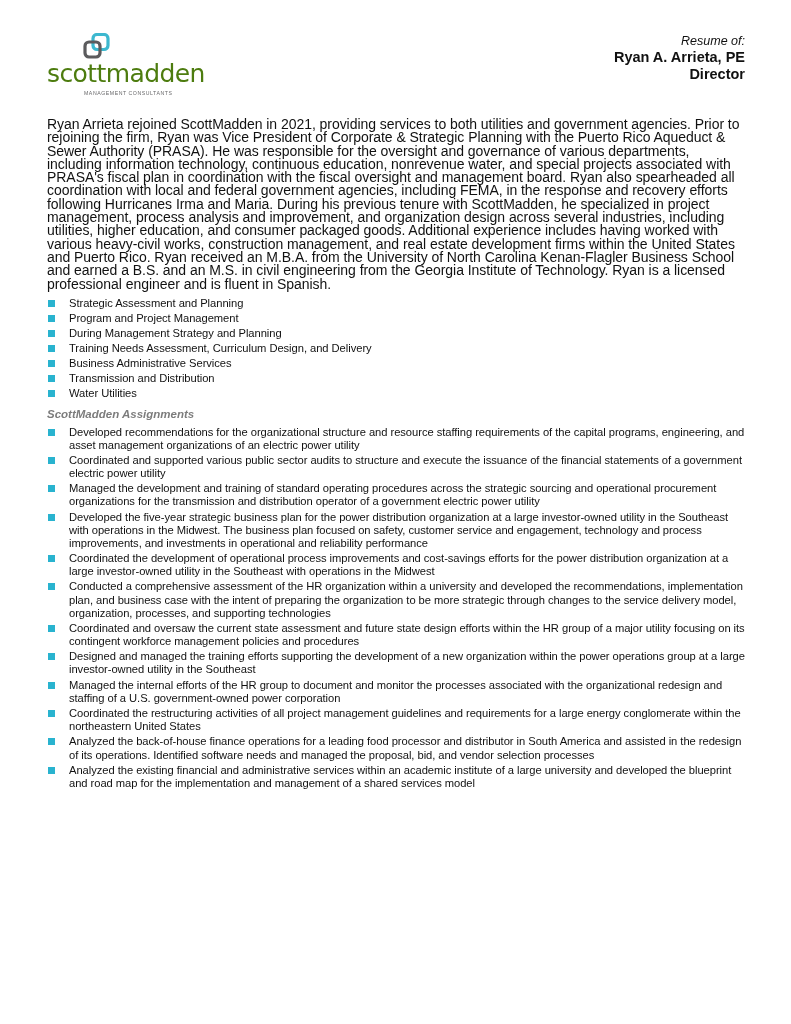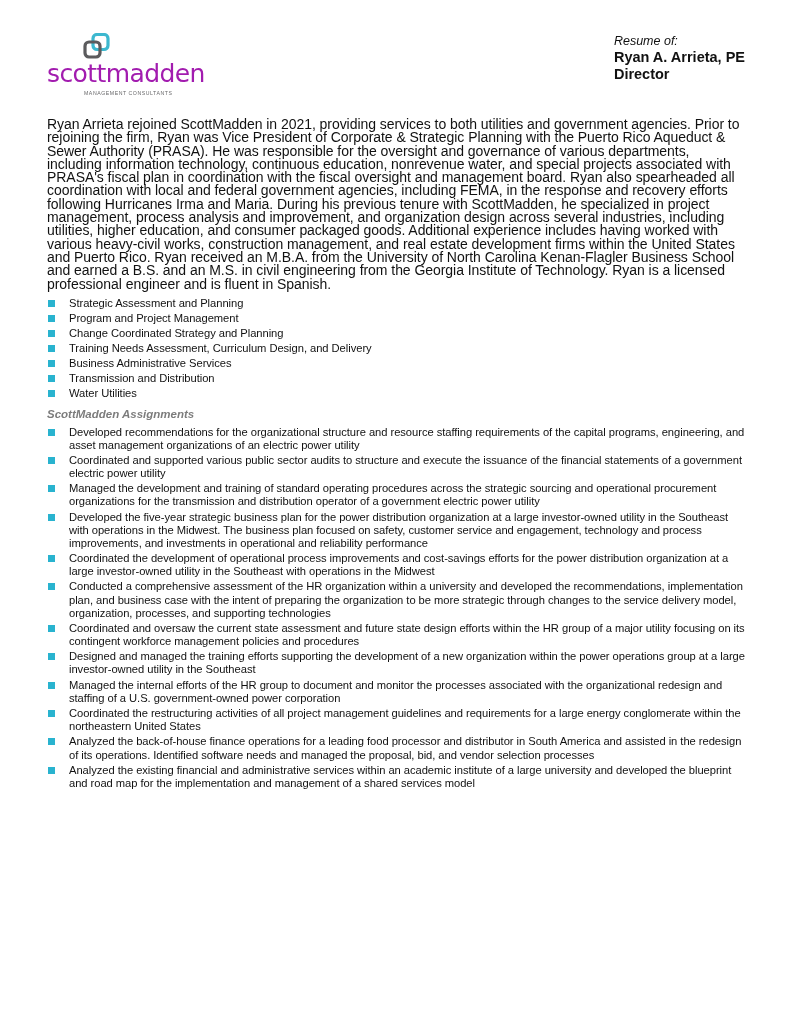--- a/index.html
+++ b/index.html
@@ -1,24 +1,24 @@
 <!DOCTYPE html>
 <html><head>
 <meta charset="utf-8">
 <style>
   html, body { margin: 0; padding: 0; background: #ffffff; }
   body { width: 791px; height: 1024px; position: relative; overflow: hidden;
          font-family: "Liberation Sans", sans-serif; color: #111111; }
   .logo { position: absolute; left: 47px; top: 33px; width: 150px; height: 64px; }
   .logo-mark { position: absolute; left: 36px; top: 0; width: 30px; height: 28px; }
   .logo-word { position: absolute; left: 0; top: 27px; font-family: "DejaVu Sans", sans-serif;
-               font-size: 25px; color: #a21caf; letter-spacing: -0.6px; line-height: 28px; }
+               font-size: 25px; color: #4d7c0f; letter-spacing: -0.6px; line-height: 28px; }
   .logo-sub { position: absolute; left: 37px; top: 57px; font-size: 5.2px; color: #6a6a6c;
               letter-spacing: 0.55px; text-transform: uppercase; white-space: nowrap; }
-  .header-right { position: absolute; right: 46px; top: 34px; }
+  .header-right { position: absolute; right: 46px; top: 34px; text-align: right; }
   .resume-of { font-style: italic; font-size: 12.5px; line-height: 15px; }
   .name { font-weight: bold; font-size: 14.5px; line-height: 17px; }
   .title { font-weight: bold; font-size: 14.5px; line-height: 17px; }
   .content { position: absolute; left: 47px; top: 118px; width: 700px; }
   .section-heading { font-style: italic; font-weight: bold; font-size: 11.5px; color: #7c7c7c;
                      margin: 0 0 5px 0; line-height: 14px; }
   .summary { font-size: 14px; line-height: 13.3px; margin: 0 0 6px 0; letter-spacing: -0.05px; }
   ul.bullets { list-style: none; margin: 0 0 6px 0; padding: 0; }
   ul.bullets li { position: relative; padding-left: 22px; font-size: 11.2px; line-height: 13.1px;
                   margin: 0 0 2.2px 0; letter-spacing: -0.05px; }
@@ -42,21 +42,21 @@
   <div class="name">Ryan A. Arrieta, PE</div>
   <div class="title">Director</div>
 </div>
 
 <div class="content">
   <p class="summary">Ryan Arrieta rejoined ScottMadden in 2021, providing services to both utilities and government agencies. Prior to rejoining the firm, Ryan was Vice President of Corporate &amp; Strategic Planning with the Puerto Rico Aqueduct &amp; Sewer Authority (PRASA). He was responsible for the oversight and governance of various departments, including information technology, continuous education, nonrevenue water, and special projects associated with PRASA's fiscal plan in coordination with the fiscal oversight and management board. Ryan also spearheaded all coordination with local and federal government agencies, including FEMA, in the response and recovery efforts following Hurricanes Irma and Maria. During his previous tenure with ScottMadden, he specialized in project management, process analysis and improvement, and organization design across several industries, including utilities, higher education, and consumer packaged goods. Additional experience includes having worked with various heavy-civil works, construction management, and real estate development firms within the United States and Puerto Rico. Ryan received an M.B.A. from the University of North Carolina Kenan-Flagler Business School and earned a B.S. and an M.S. in civil engineering from the Georgia Institute of Technology. Ryan is a licensed professional engineer and is fluent in Spanish.</p>
 
   <ul class="bullets spec">
     <li><span class="bullet-sq"></span><span>Strategic Assessment and Planning</span></li>
     <li><span class="bullet-sq"></span><span>Program and Project Management</span></li>
-    <li><span class="bullet-sq"></span><span>Change Coordinated Strategy and Planning</span></li>
+    <li><span class="bullet-sq"></span><span>During Management Strategy and Planning</span></li>
     <li><span class="bullet-sq"></span><span>Training Needs Assessment, Curriculum Design, and Delivery</span></li>
     <li><span class="bullet-sq"></span><span>Business Administrative Services</span></li>
     <li><span class="bullet-sq"></span><span>Transmission and Distribution</span></li>
     <li><span class="bullet-sq"></span><span>Water Utilities</span></li>
   </ul>
 
   <div class="section-heading">ScottMadden Assignments</div>
   <ul class="bullets">
     <li><span class="bullet-sq"></span><span>Developed recommendations for the organizational structure and resource staffing requirements of the capital programs, engineering, and asset management organizations of an electric power utility</span></li>
     <li><span class="bullet-sq"></span><span>Coordinated and supported various public sector audits to structure and execute the issuance of the financial statements of a government electric power utility</span></li>

